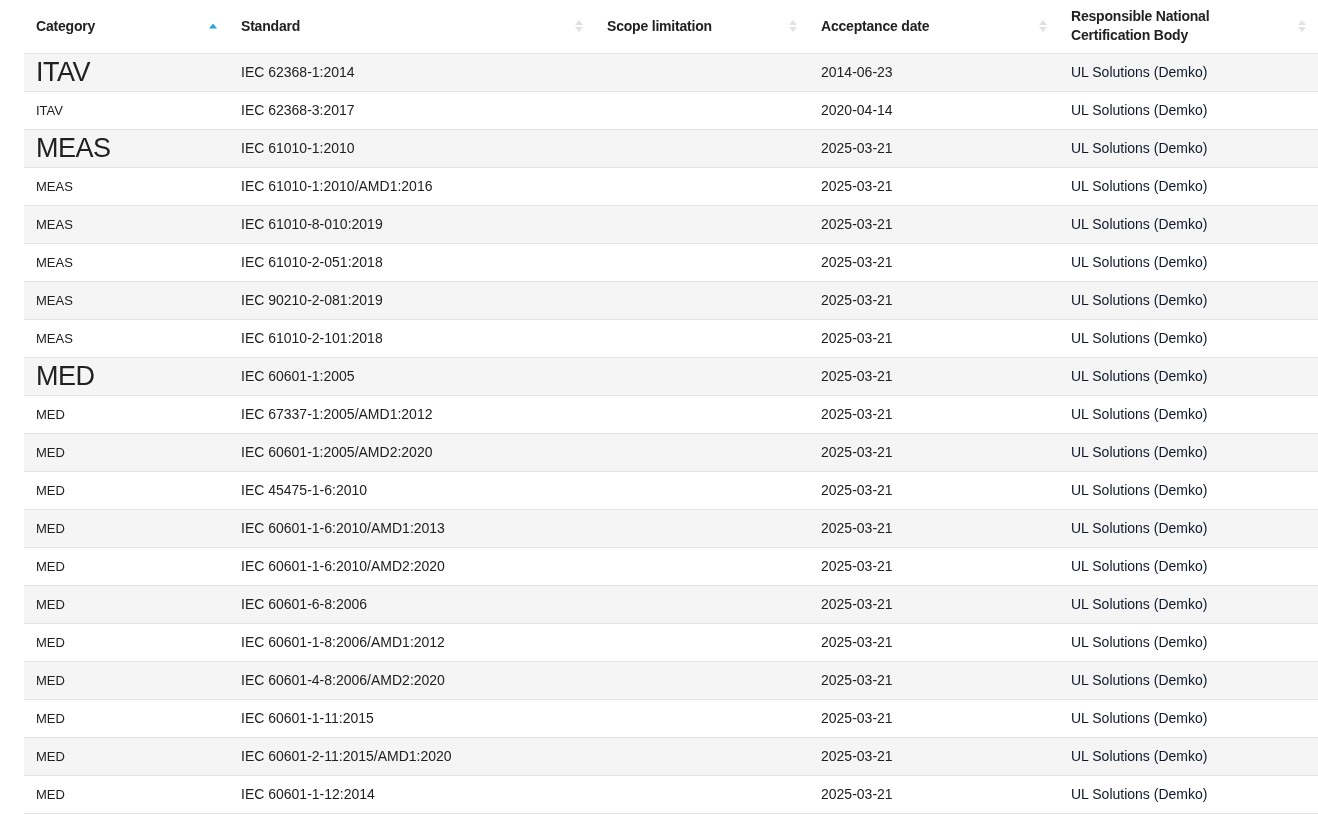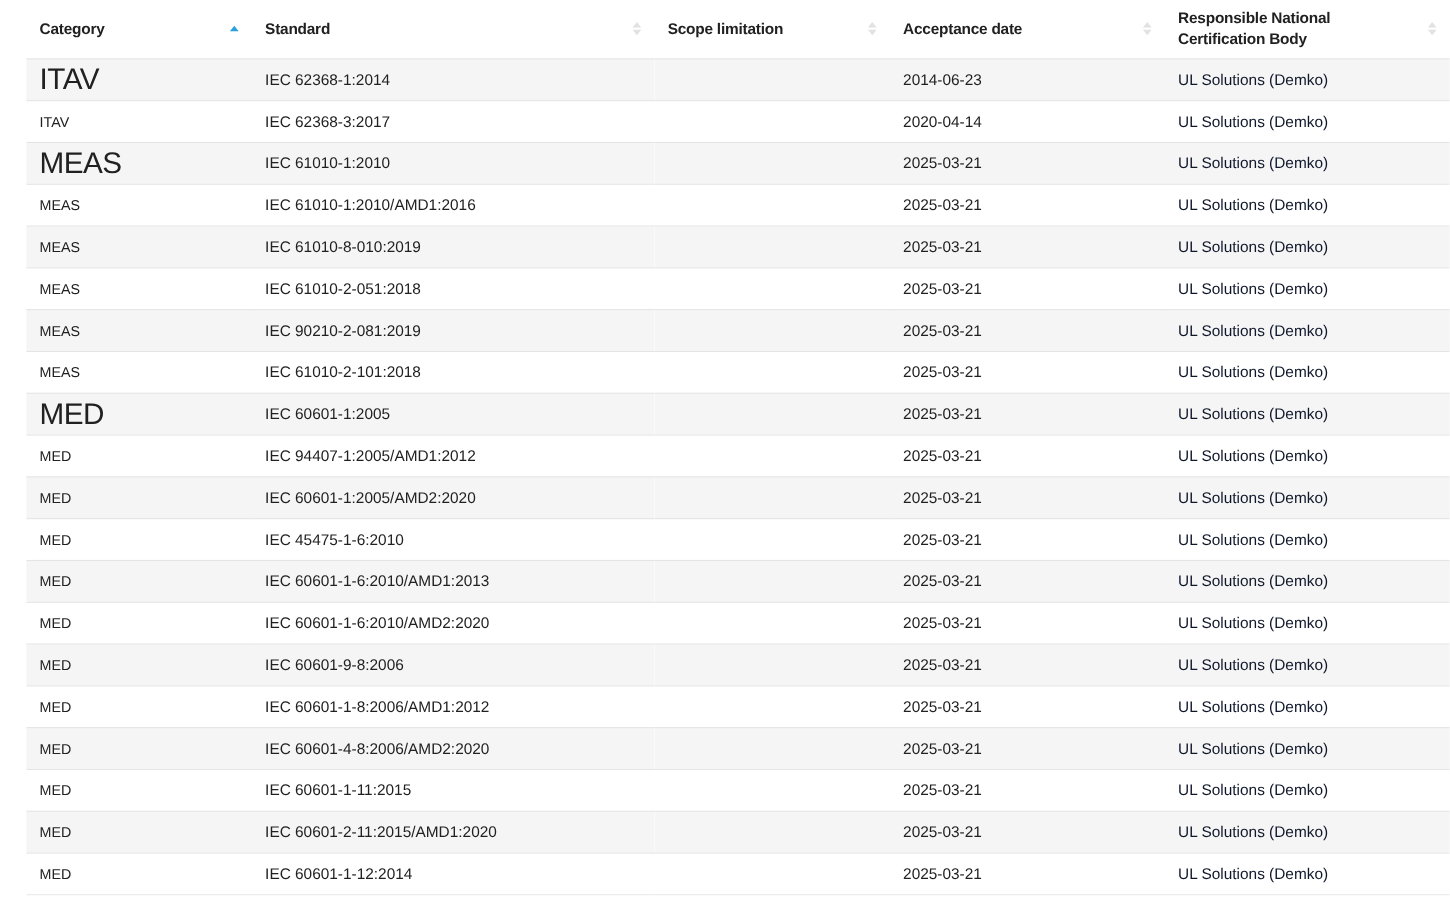--- a/index.html
+++ b/index.html
@@ -212,21 +212,21 @@
     <td class="category-td cat-large">MED</td>
     <td>IEC 60601-1:2005</td>
     <td></td>
     <td>2025-03-21</td>
     <td>
       <a class="body-link" href="#">UL Solutions (Demko)</a>
     </td>
   </tr>
         <tr>
     <td class="category-td">MED</td>
-    <td>IEC 94407-1:2005/AMD1:2012</td>
+    <td>IEC 67337-1:2005/AMD1:2012</td>
     <td></td>
     <td>2025-03-21</td>
     <td>
       <a class="body-link" href="#">UL Solutions (Demko)</a>
     </td>
   </tr>
         <tr>
     <td class="category-td">MED</td>
     <td>IEC 60601-1:2005/AMD2:2020</td>
     <td></td>
@@ -257,21 +257,21 @@
     <td class="category-td">MED</td>
     <td>IEC 60601-1-6:2010/AMD2:2020</td>
     <td></td>
     <td>2025-03-21</td>
     <td>
       <a class="body-link" href="#">UL Solutions (Demko)</a>
     </td>
   </tr>
         <tr>
     <td class="category-td">MED</td>
-    <td>IEC 60601-9-8:2006</td>
+    <td>IEC 60601-6-8:2006</td>
     <td></td>
     <td>2025-03-21</td>
     <td>
       <a class="body-link" href="#">UL Solutions (Demko)</a>
     </td>
   </tr>
         <tr>
     <td class="category-td">MED</td>
     <td>IEC 60601-1-8:2006/AMD1:2012</td>
     <td></td>

